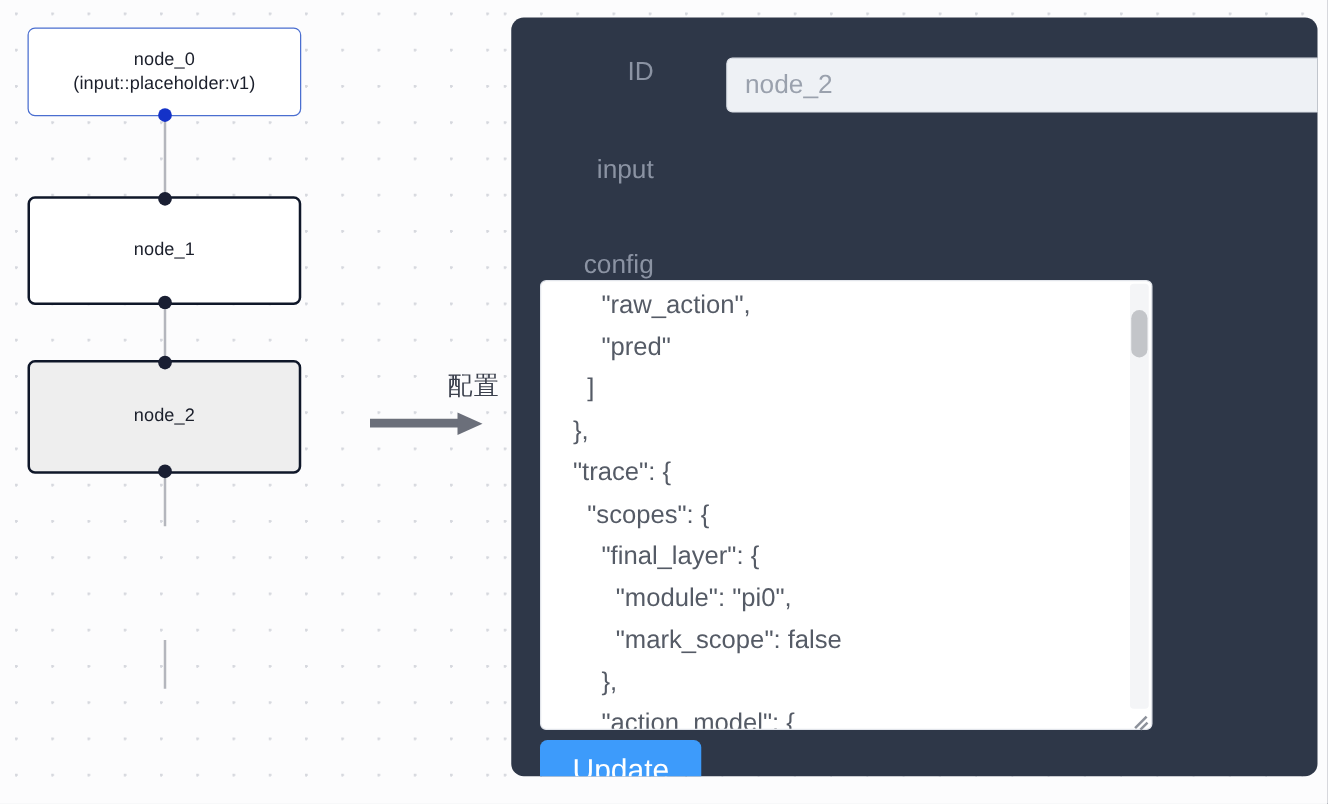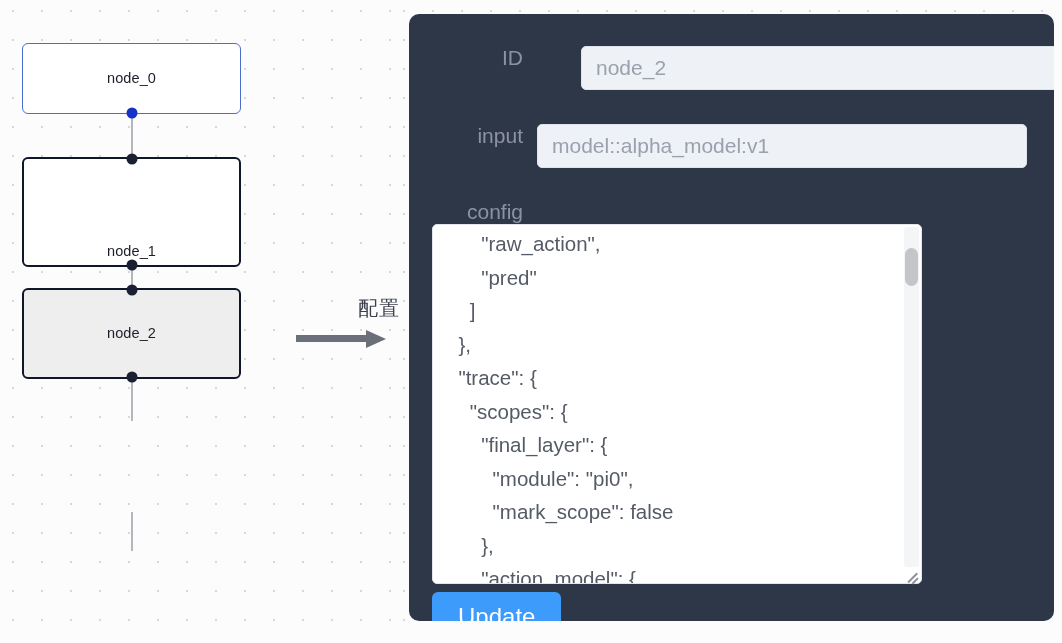--- a/index.html
+++ b/index.html
@@ -249,26 +249,27 @@
 </head>
 <body>
 
 <div id="graph-canvas">
 
   <div class="edge" style="top:93px;height:64px;"></div>
   <div class="edge" style="top:248px;height:40px;"></div>
   <div class="edge" style="top:379px;height:42px;"></div>
   <div class="edge" style="top:512px;height:39px;"></div>
 
-  <div class="node is-input" style="top:22px;height:71px;margin-top:21px;">
+  <div class="node is-input" style="top:22px;height:71px;">
     <div class="nid">node_0</div>
+    <div class="ntype">(input::placeholder:v1)</div>
     <div class="handle bottom blue"></div>
   </div>
 
-  <div class="node" style="top:157px;height:110px;justify-content:flex-end;">
+  <div class="node" style="top:157px;height:87px;">
     <div class="nid">node_1</div>
     <div class="handle top"></div>
     <div class="handle bottom"></div>
   </div>
 
   <div class="node is-selected" style="top:288px;height:91px;">
     <div class="nid">node_2</div>
     <div class="handle top"></div>
     <div class="handle bottom"></div>
   </div>
@@ -288,21 +289,20 @@
 
 <div id="config-panel">
 
   <div class="field-row" id="row-id">
     <div class="field-label">ID</div>
     <input class="field-input" type="text" placeholder="node_2" style="">
   </div>
 
   <div class="field-row" id="row-type">
     <div class="field-label">input</div>
-    <input class="field-input" type="text" placeholder="model::alpha_model:v1" style="">
   </div>
 
   <div class="field-row" id="row-config">
     <div class="field-label">config</div>
     <div id="config-textarea-wrap">
       <textarea id="config-textarea" style="">      "raw_action",
       "pred"
     ]
   },
   "trace": {

